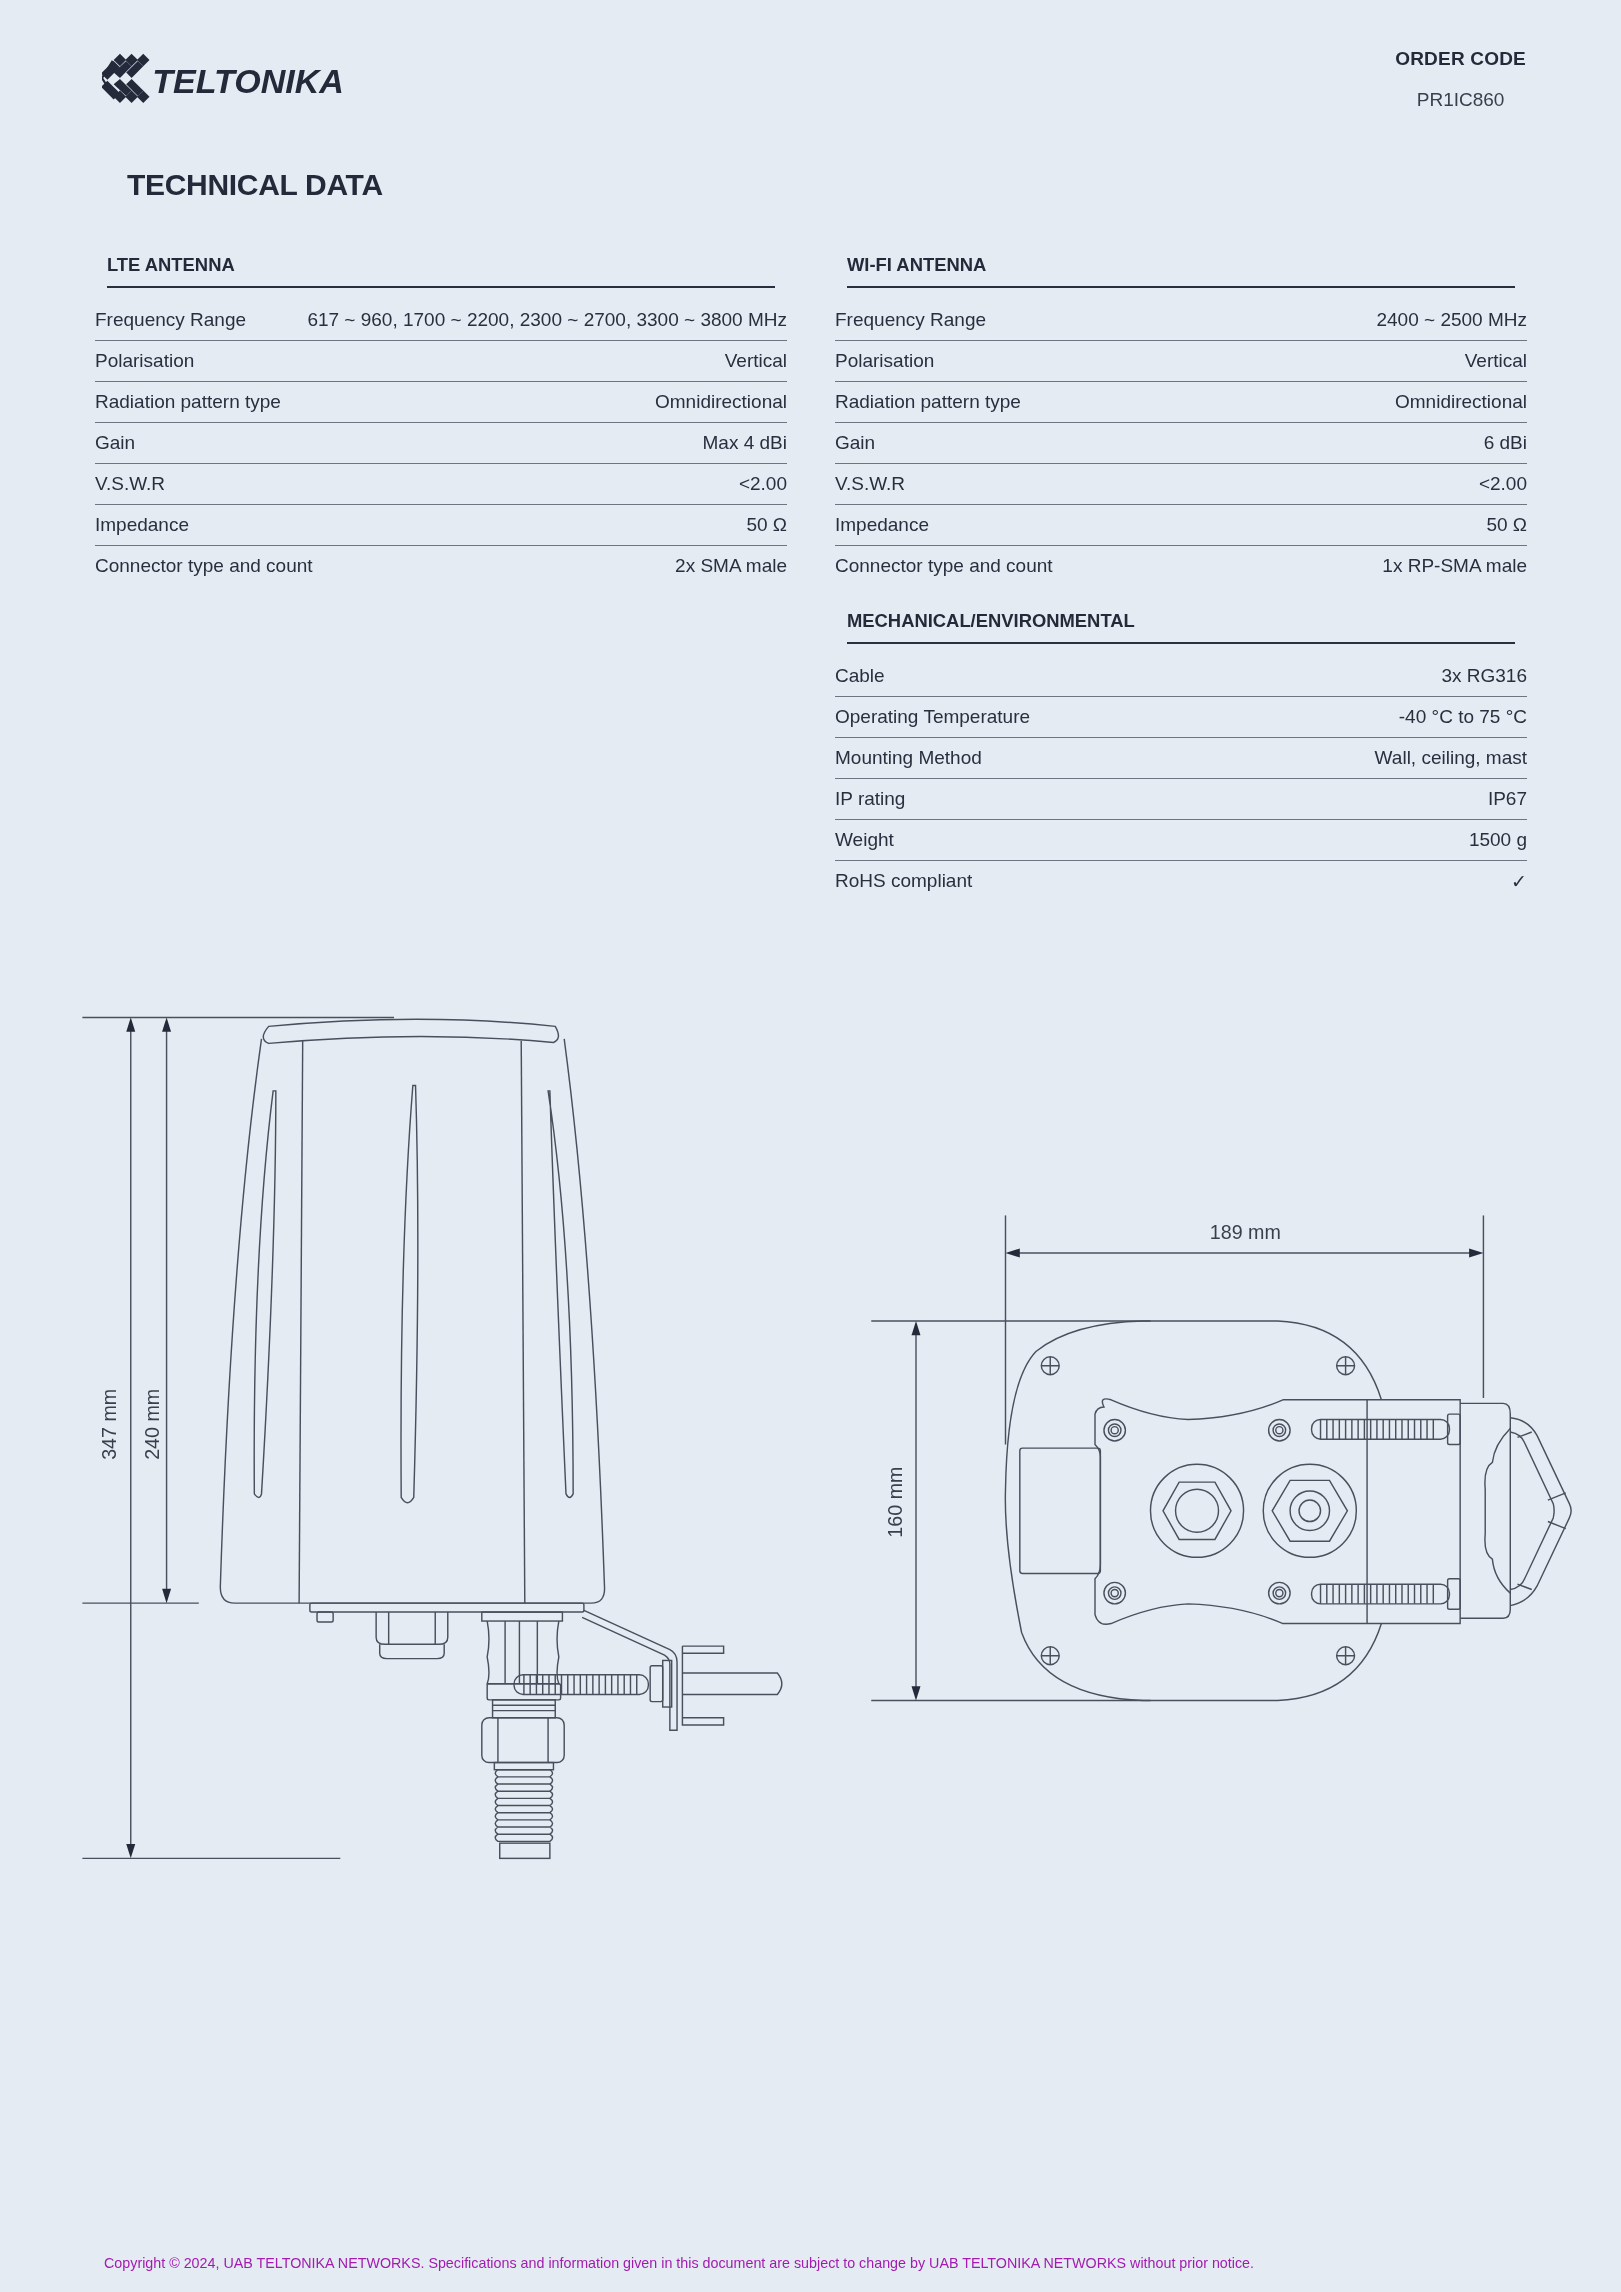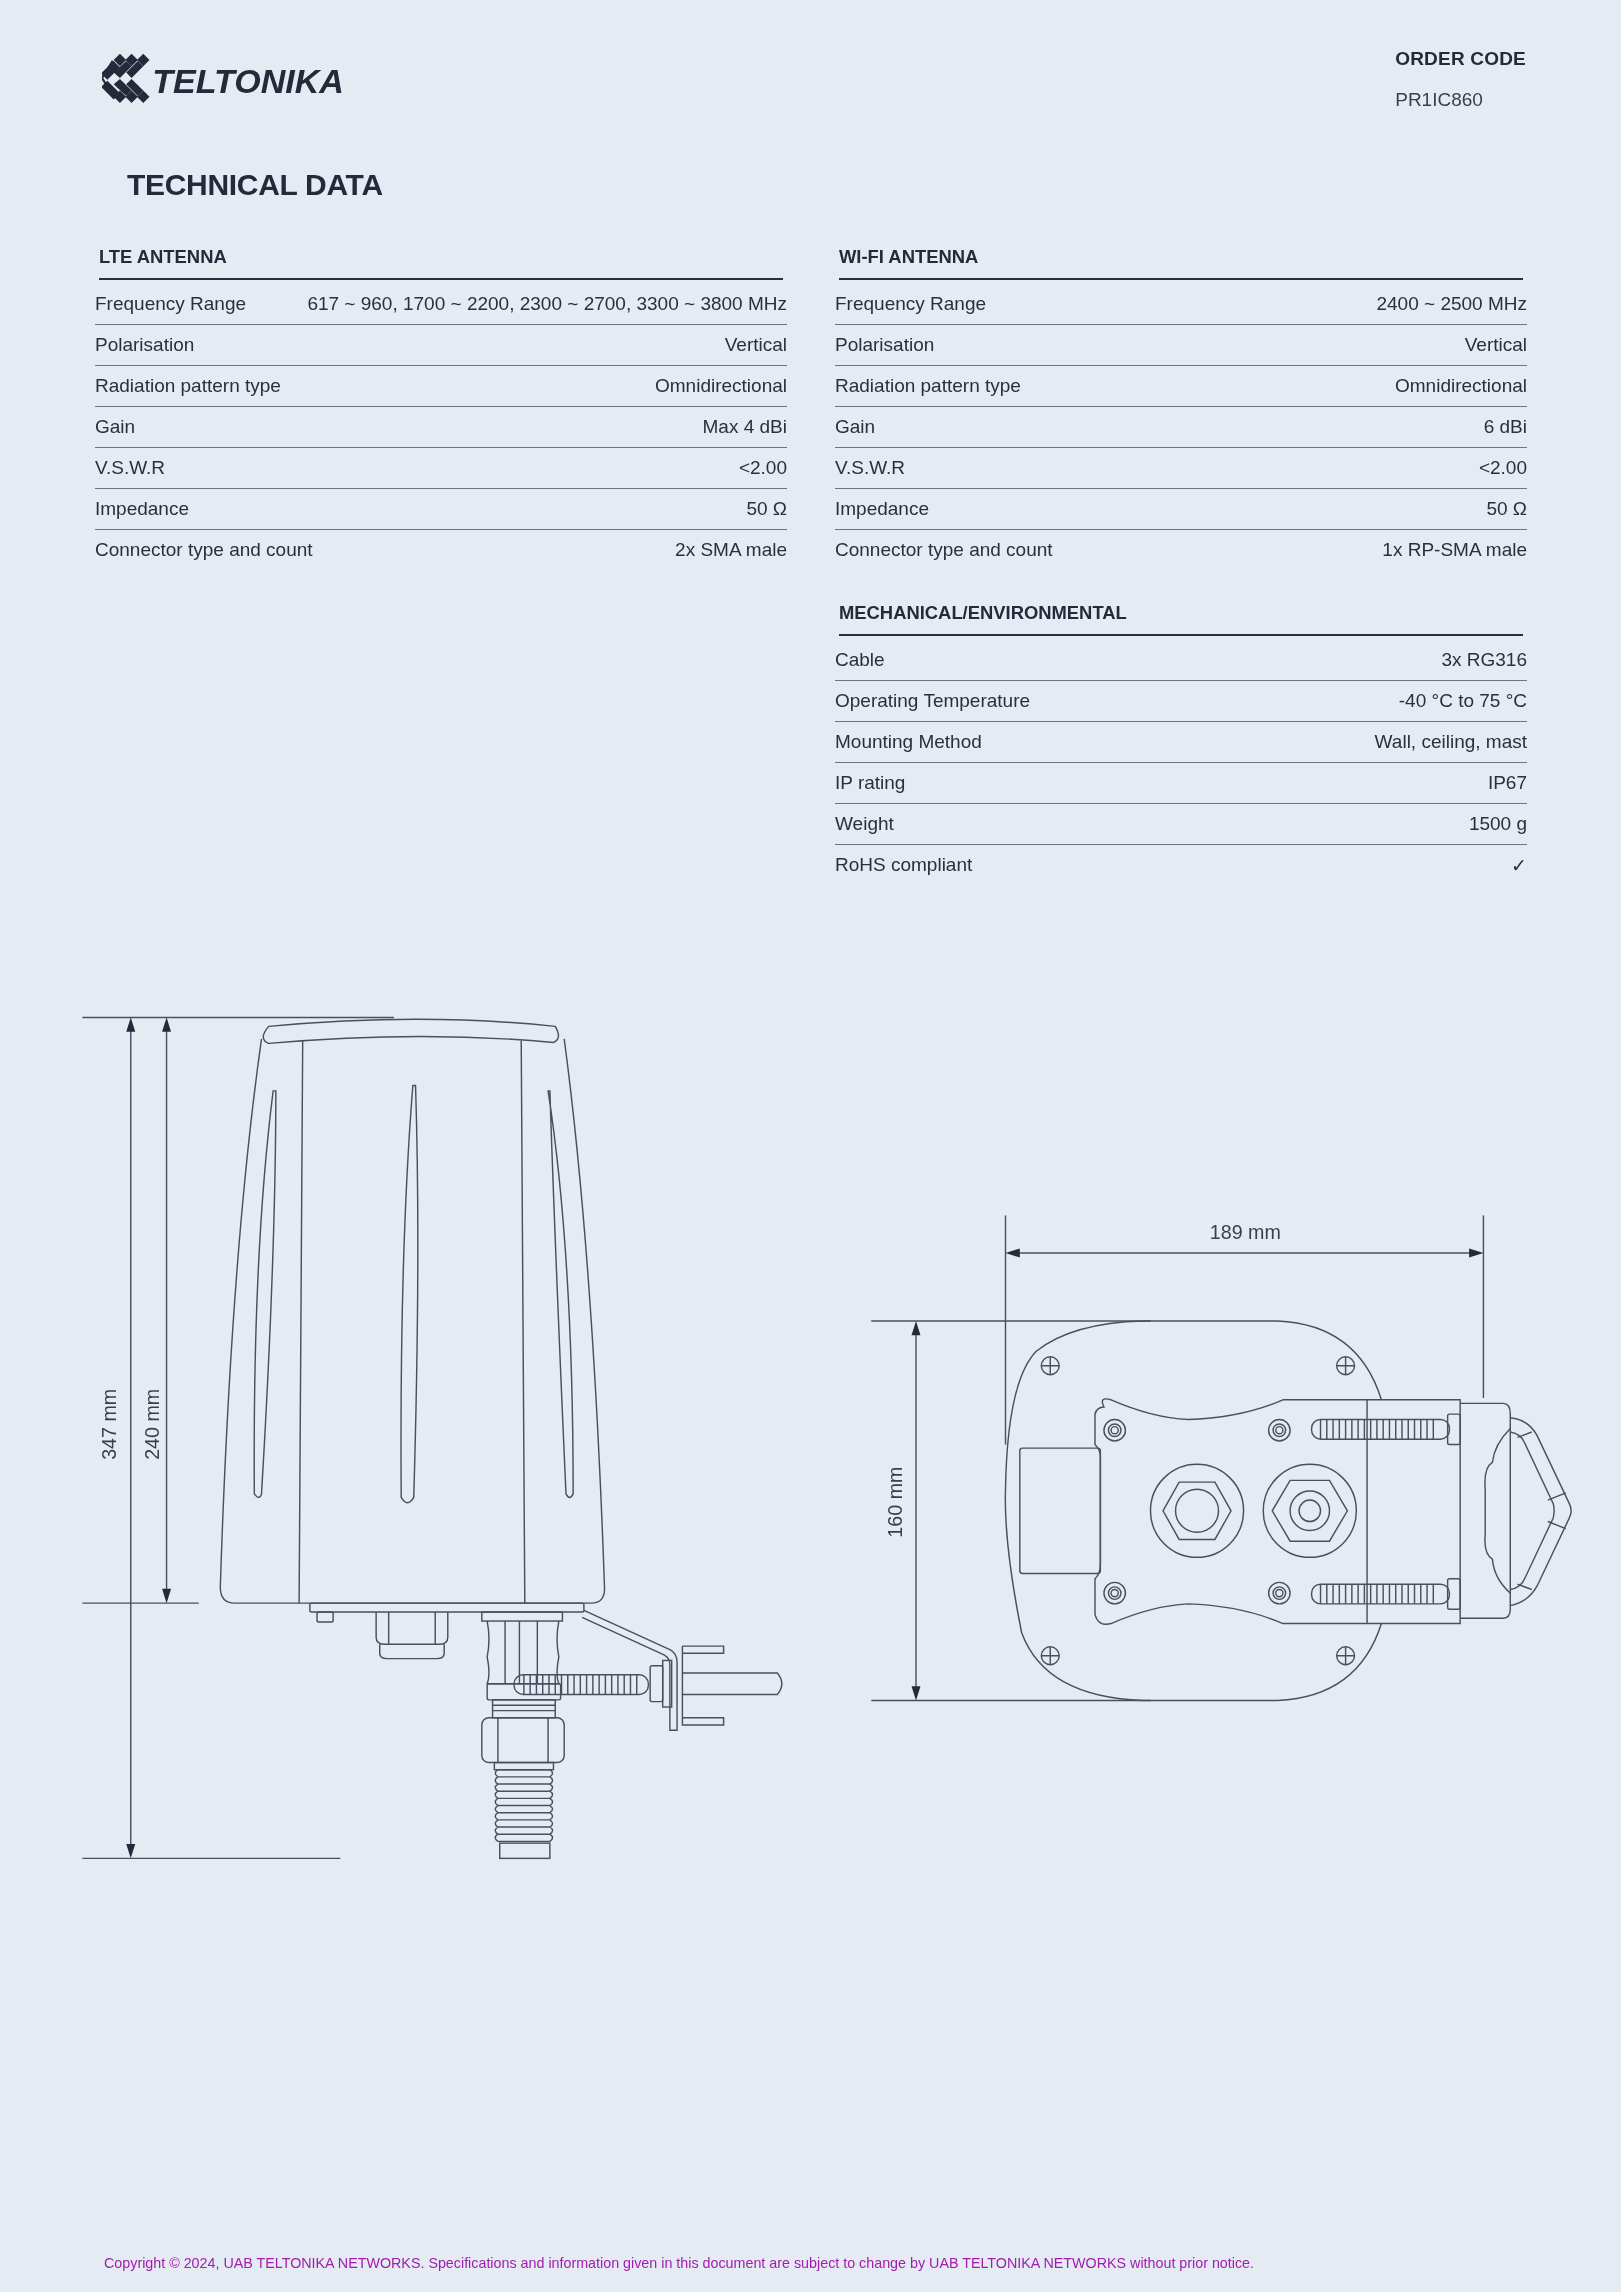--- a/index.html
+++ b/index.html
@@ -3,26 +3,26 @@
 <meta charset="utf-8">
 <style>
   html, body { margin:0; padding:0; }
   body {
     width:1622px; height:2293px; position:relative; overflow:hidden;
     background:#e4ebf2; color:#252a3a;
     font-family:"Liberation Sans", "DejaVu Sans", sans-serif;
   }
   .abs { position:absolute; }
   .logo { left:102px; top:50px; width:260px; height:56px; }
-  .order { right:96px; top:48px; text-align:left; }
+  .order { right:96px; top:48px; text-align:center; }
   .order .lbl { font-weight:bold; font-size:19px; letter-spacing:0.2px; }
   .order .val { font-size:19px; color:#3a3f4e; margin-top:19px; }
   .title { left:95px; top:168px; font-size:30px; font-weight:bold; letter-spacing:-0.3px;margin-left:32px; }
   .spec { position:absolute; width:692px; }
-  .spec h3 { margin:4px; font-size:18.4px; font-weight:bold; height:36px; line-height:30px; border-bottom:2.7px solid #2a2f3f; }
+  .spec h3 { margin:12px; font-size:18.4px; font-weight:bold; height:36px; line-height:30px; border-bottom:2.7px solid #2a2f3f; }
   .spec .row { display:flex; justify-content:space-between; align-items:center; height:40px; border-bottom:1.8px solid #6e7482; font-size:19px; color:#2a2f3f; }
   .spec .row:last-child { border-bottom:none; }
   .spec .row .k { white-space:nowrap;text-align:right; }
   .spec .row .v { white-space:nowrap; text-align:center; }
   .lte { left:95px; top:238px; }
   .wifi { left:835px; top:238px; }
   .mech { left:835px; top:594px; }
   .drawing { position:absolute; }
   .drawing svg { display:block; overflow:visible; }
   .dimtxt { font-family:"Liberation Sans", sans-serif; font-size:22px; fill:#3a3f4e; }

